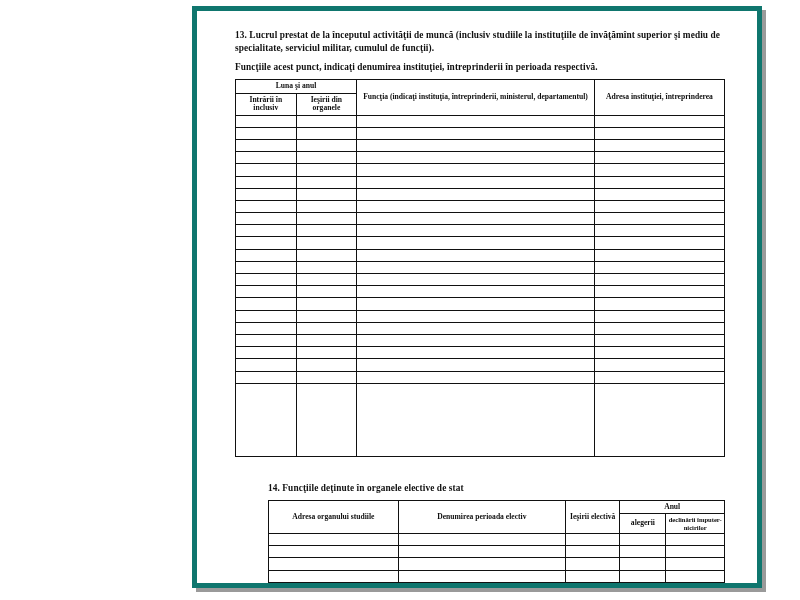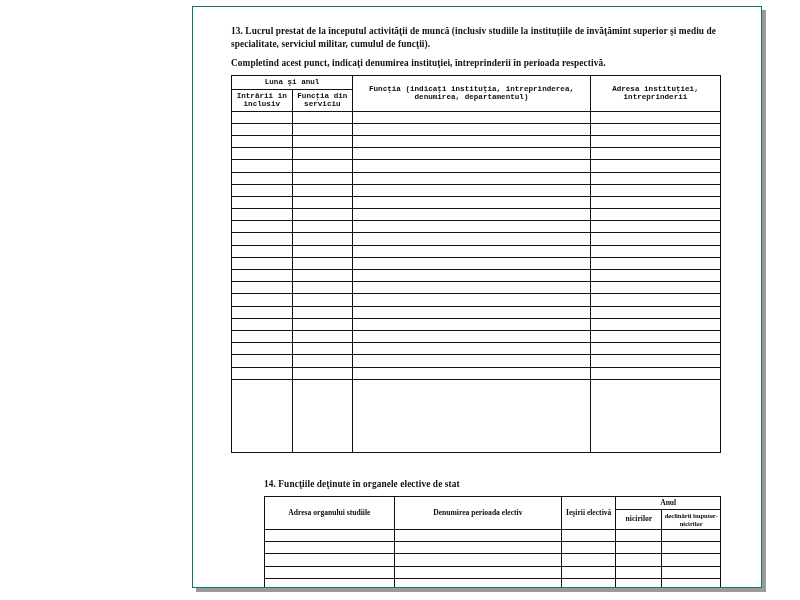--- a/index.html
+++ b/index.html
@@ -32,21 +32,21 @@
     height: 582px;
     background: #9a9a9a;
   }
   .page {
     position: absolute;
     left: 192px;
     top: 6px;
     width: 570px;
     height: 582px;
     background: #ffffff;
-    border: 1px solid #0f766e;
+    border: 5px solid #0f766e;
     box-sizing: border-box;
     overflow: hidden;
   }
   .content {
     position: absolute;
     left: 38px;
     top: 18px;
     width: 490px;
   }
   .sec-title {
@@ -83,56 +83,56 @@
   table.grid td.hcell {
     padding: 2px 2px;
   }
   table.grid td.blank {
     height: 11.2px;
     border-left: 1px solid #111111;
     border-right: 1px solid #111111;
     border-top: 1px solid #111111;
     border-bottom: 1px solid #111111;
   }
-  .t13 { margin-bottom: 0; font-family: Liberation Mono, monospace; }
+  .t13 { margin-bottom: 0; }
   .sec14 {
     margin-top: 26px;
     padding-left: 33px;
   }
   .tbl14 { margin-top: 7px; }
   .tiny { font-size: 6.6px; line-height: 1.1; }
 </style>
 </head>
 <body>
 
 <div id="canvas">
   <div class="surround"></div>
   <div class="page-shadow"></div>
   <div class="page">
     <div class="content">
 
       <p class="sec-title">13. Lucrul prestat de la începutul activităţii de muncă (inclusiv studiile la instituţiile de învăţămînt superior şi mediu de specialitate, serviciul militar, cumulul de funcţii).</p>
-      <p class="sec-sub">Completînd acest punct, indicaţi denumirea instituţiei, întreprinderii în perioada respectivă.</p>
+      <p class="sec-sub">Funcţiile acest punct, indicaţi denumirea instituţiei, întreprinderii în perioada respectivă.</p>
 
       <table class="grid t13">
         <colgroup>
           <col style="width:54px">
           <col style="width:54px">
           <col style="width:212px">
           <col style="width:116px">
         </colgroup>
         <tbody>
           <tr>
             <td class="hcell" colspan="2">Luna şi anul</td>
-            <td class="hcell" rowspan="2">Funcţia (indicaţi instituţia, întreprinderea, denumirea, departamentul)</td>
-            <td class="hcell" rowspan="2">Adresa instituţiei, întreprinderii</td>
+            <td class="hcell" rowspan="2">Funcţia (indicaţi instituţia, întreprinderii, ministerul, departamentul)</td>
+            <td class="hcell" rowspan="2">Adresa instituţiei, întreprinderea</td>
           </tr>
           <tr>
             <td class="hcell">Intrării în inclusiv</td>
-            <td class="hcell">Funcţia din serviciu</td>
+            <td class="hcell">Ieşirii din organele</td>
           </tr>
           <tr>
               <td class="blank"></td>
               <td class="blank"></td>
               <td class="blank"></td>
               <td class="blank"></td>
             </tr>
           <tr>
               <td class="blank"></td>
               <td class="blank"></td>
@@ -280,21 +280,21 @@
             <col style="width:56px">
           </colgroup>
           <tbody>
             <tr>
               <td class="hcell" rowspan="2">Adresa organului studiile</td>
               <td class="hcell" rowspan="2">Denumirea perioada electiv</td>
               <td class="hcell" rowspan="2">Ieşirii electivă</td>
               <td class="hcell" colspan="2">Anul</td>
             </tr>
             <tr>
-              <td class="hcell">nicirilor</td>
+              <td class="hcell">alegerii</td>
               <td class="hcell tiny">declinării împuter- nicirilor</td>
             </tr>
             <tr>
                 <td class="blank"></td>
                 <td class="blank"></td>
                 <td class="blank"></td>
                 <td class="blank"></td>
                 <td class="blank"></td>
               </tr>
             <tr>

